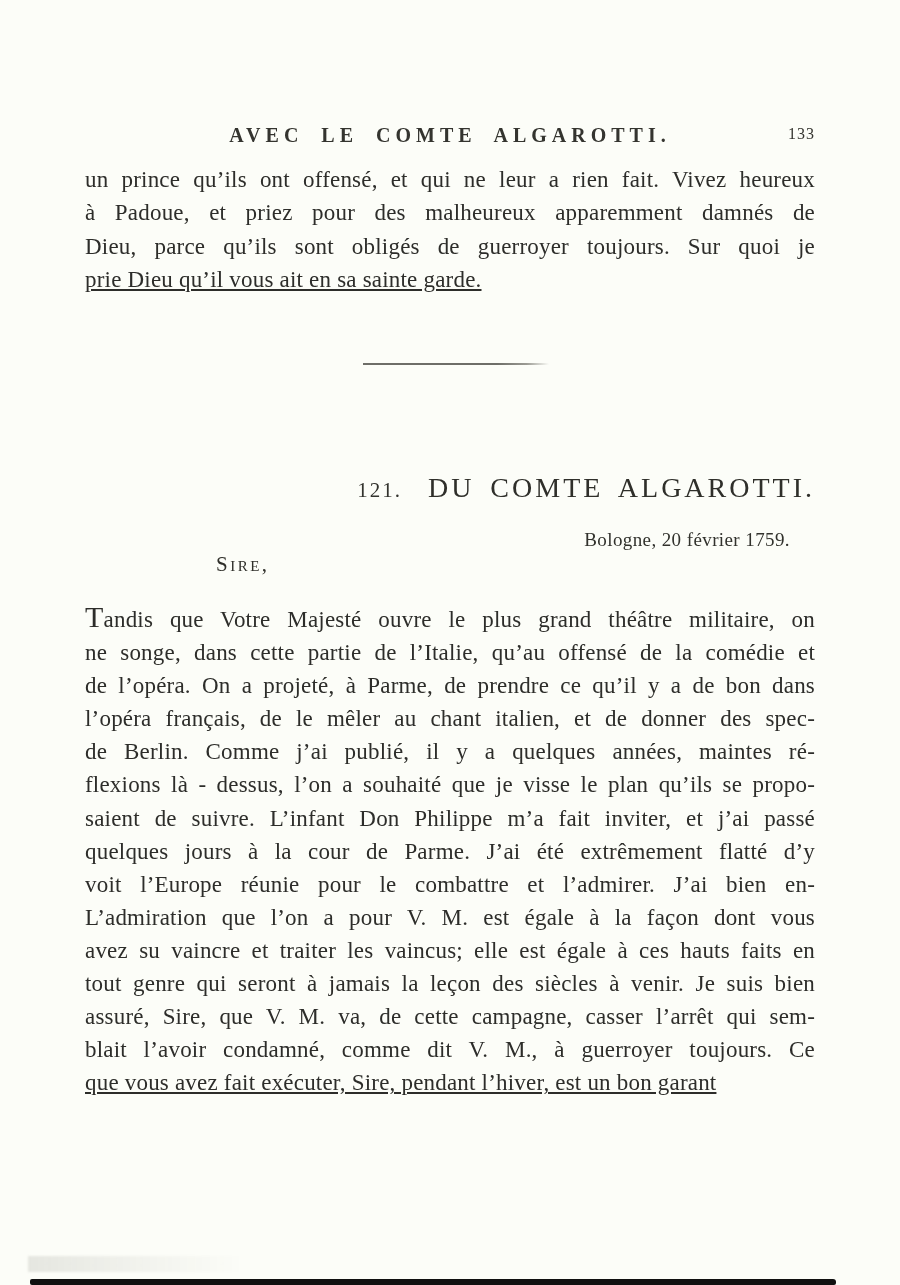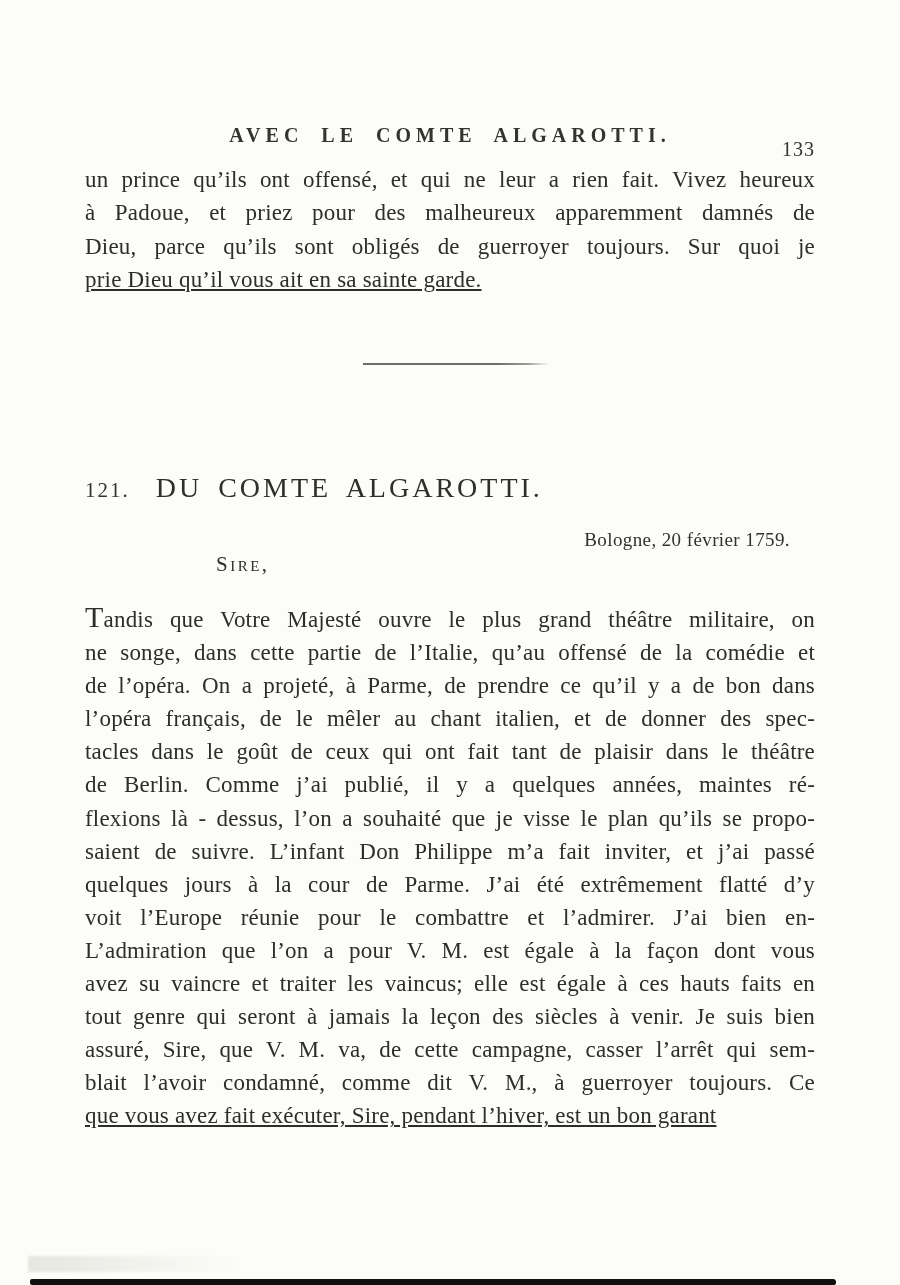--- a/index.html
+++ b/index.html
@@ -29,23 +29,23 @@
     text-align: center;
     font-size: 20px;
     letter-spacing: 5px;
     word-spacing: 8px;
     color: #34342f;
     white-space: nowrap;
     font-weight: bold;
   }
   .page-number {
     position: absolute;
-    top: 14px;
+    top: 1px;
     right: 0;
-    font-size: 20px;
+    font-size: 16px;
     letter-spacing: 1px;
     color: #34342f;
   }
 
   
   .para {
     position: absolute;
     left: 85px;
     width: 730px;
     font-size: 23px;
@@ -76,21 +76,21 @@
     height: 2px;
     background: linear-gradient(to right, #6e6e68 0%, #6e6e68 72%, #9b9b94 88%, rgba(155,155,148,0) 100%);
   }
 
   
   .section-heading {
     position: absolute;
     top: 472px;
     left: 85px;
     width: 730px;
-    text-align: left;
+    text-align: right;
     white-space: nowrap;
   }
   .section-number {
     font-size: 21px;
     letter-spacing: 2px;
     margin-right: 26px;
     color: #33332e;
   }
   .section-title {
     font-size: 28px;
@@ -167,21 +167,20 @@
 
   <div class="dateline">Bologne, 20 février 1759.</div>
 
   <div class="salutation">Sire,</div>
 
   <div class="para para-2">
     <div class="text-line"><span class="drop-initial">T</span><span>andis que Votre Majesté ouvre le plus grand théâtre militaire, on</span></div>
     <div class="text-line">ne songe, dans cette partie de l’Italie, qu’au offensé de la comédie et</div>
     <div class="text-line">de l’opéra. On a projeté, à Parme, de prendre ce qu’il y a de bon dans</div>
     <div class="text-line">l’opéra français, de le mêler au chant italien, et de donner des spec-</div>
-    <div class="text-line">tacles dans le goût de ceux qui ont fait tant de plaisir dans le théâtre</div>
     <div class="text-line">de Berlin. Comme j’ai publié, il y a quelques années, maintes ré-</div>
     <div class="text-line">flexions là - dessus, l’on a souhaité que je visse le plan qu’ils se propo-</div>
     <div class="text-line">saient de suivre. L’infant Don Philippe m’a fait inviter, et j’ai passé</div>
     <div class="text-line">quelques jours à la cour de Parme. J’ai été extrêmement flatté d’y</div>
     <div class="text-line">voit l’Europe réunie pour le combattre et l’admirer. J’ai bien en-</div>
     <div class="text-line">L’admiration que l’on a pour V. M. est égale à la façon dont vous</div>
     <div class="text-line">avez su vaincre et traiter les vaincus; elle est égale à ces hauts faits en</div>
     <div class="text-line">tout genre qui seront à jamais la leçon des siècles à venir. Je suis bien</div>
     <div class="text-line">assuré, Sire, que V. M. va, de cette campagne, casser l’arrêt qui sem-</div>
     <div class="text-line">blait l’avoir condamné, comme dit V. M., à guerroyer toujours. Ce</div>

